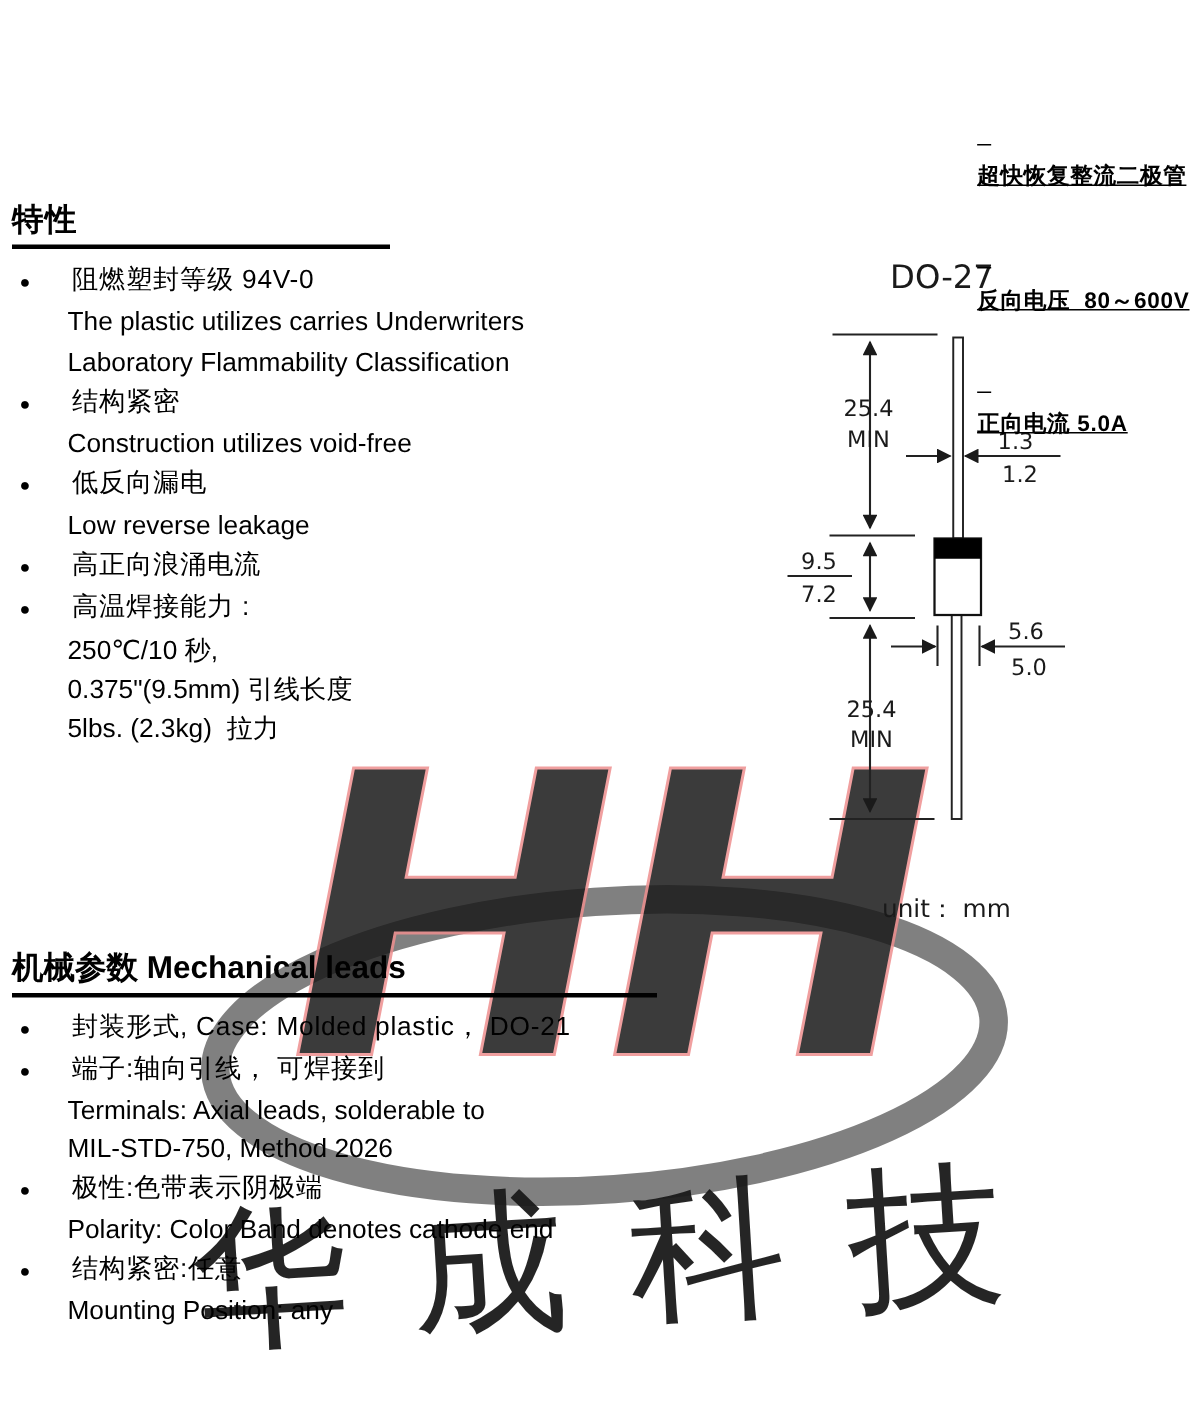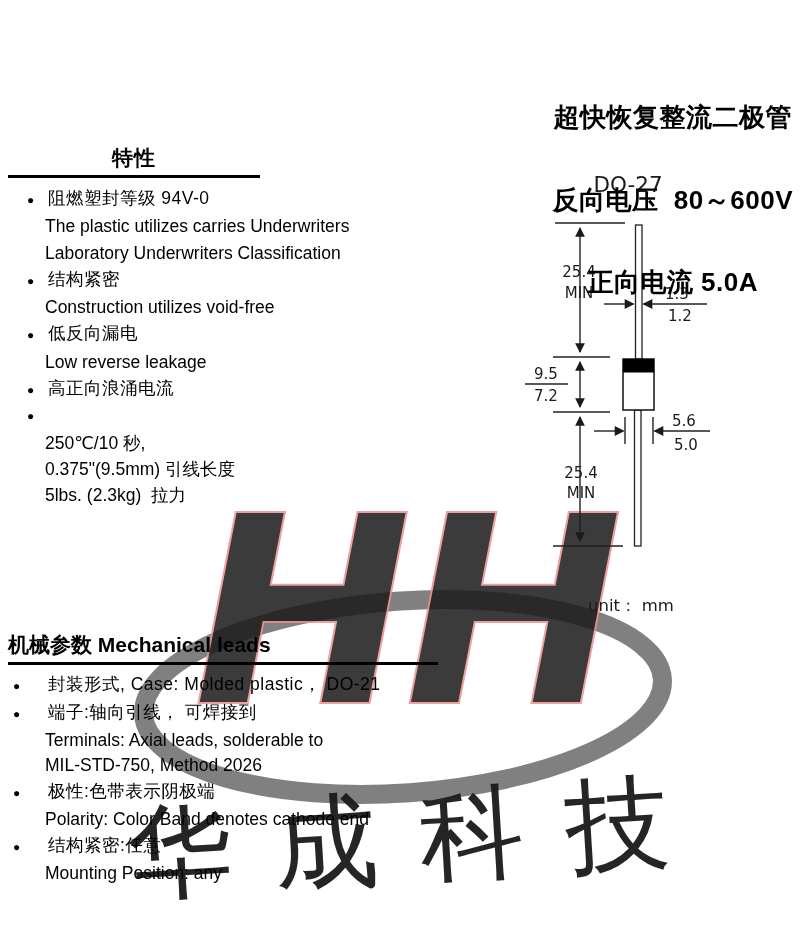--- a/index.html
+++ b/index.html
@@ -6,26 +6,26 @@
   body{
     width:800px;height:935px;position:relative;overflow:hidden;
     background:#ffffff;color:#000;
     font-family:"Liberation Sans","DejaVu Sans",sans-serif;
   }
   
   .wm-layer{position:absolute;left:0;top:0;z-index:0;}
   
   .hdr{
     position:absolute;top:49px;right:7px;z-index:2;
-    text-align:center;font-weight:bold;font-size:26px;line-height:27.5px;
-    letter-spacing:0.5px;white-space:pre;
+    text-align:left;font-weight:bold;font-size:15px;line-height:27.5px;
+    letter-spacing:0.5px;white-space:pre;text-decoration:underline;
   }
   
   .section{position:absolute;left:8px;z-index:2;}
-  .sec-feat{top:144px;width:490px;text-align:center;}
+  .sec-feat{top:132px;width:490px;}
   .sec-mech{top:631px;width:530px;}
   .sec-title{
     font-weight:bold;font-size:21px;letter-spacing:1px;
     padding-bottom:3px;border-bottom:3.5px solid #000;
   }
   .sec-feat .sec-title{width:252px;}
   .sec-mech .sec-title{width:430px;letter-spacing:0;}
   .list{margin-top:7px;}
   .sec-feat .list .row{line-height:26.3px;}
   .sec-mech .list .row{line-height:25.8px;}
@@ -58,21 +58,21 @@
   <div class="sec-title">特性</div>
   <div class="list">
     <div class="row">
       <span class="b">●</span>
       <span class="cnline">阻燃塑封等级 94V-0</span>
     </div>
     <div class="row">
       <span class="sp"></span><span>The plastic utilizes carries Underwriters</span>
     </div>
     <div class="row">
-      <span class="sp"></span><span>Laboratory Underwriters Classification</span>
+      <span class="sp"></span><span>Laboratory Flammability Classification</span>
     </div>
     <div class="row">
       <span class="b">●</span>
       <span class="cnline">结构紧密</span>
     </div>
     <div class="row">
       <span class="sp"></span><span>Construction utilizes void-free</span>
     </div>
     <div class="row">
       <span class="b">●</span>
@@ -80,20 +80,21 @@
     </div>
     <div class="row">
       <span class="sp"></span><span>Low reverse leakage</span>
     </div>
     <div class="row">
       <span class="b">●</span>
       <span class="cnline">高正向浪涌电流</span>
     </div>
     <div class="row">
       <span class="b">●</span>
+      <span class="cnline">高温焊接能力 :</span>
     </div>
     <div class="row">
       <span class="sp"></span><span>250℃/10 秒,</span>
     </div>
     <div class="row">
       <span class="sp"></span><span>0.375"(9.5mm) 引线长度</span>
     </div>
     <div class="row">
       <span class="sp"></span><span>5lbs. (2.3kg)  拉力</span>
     </div>

